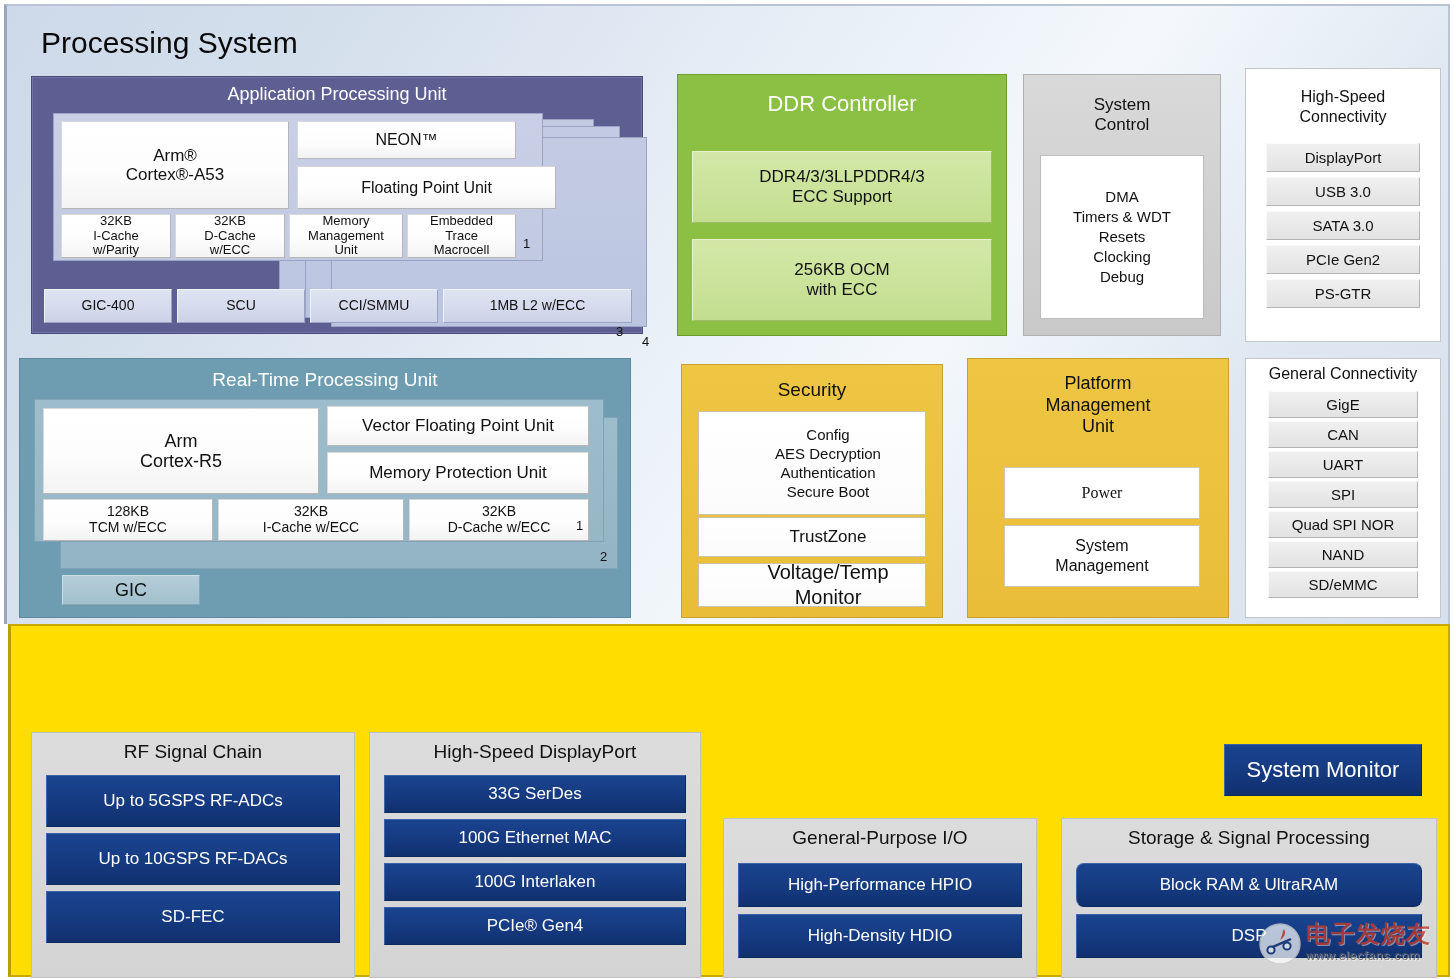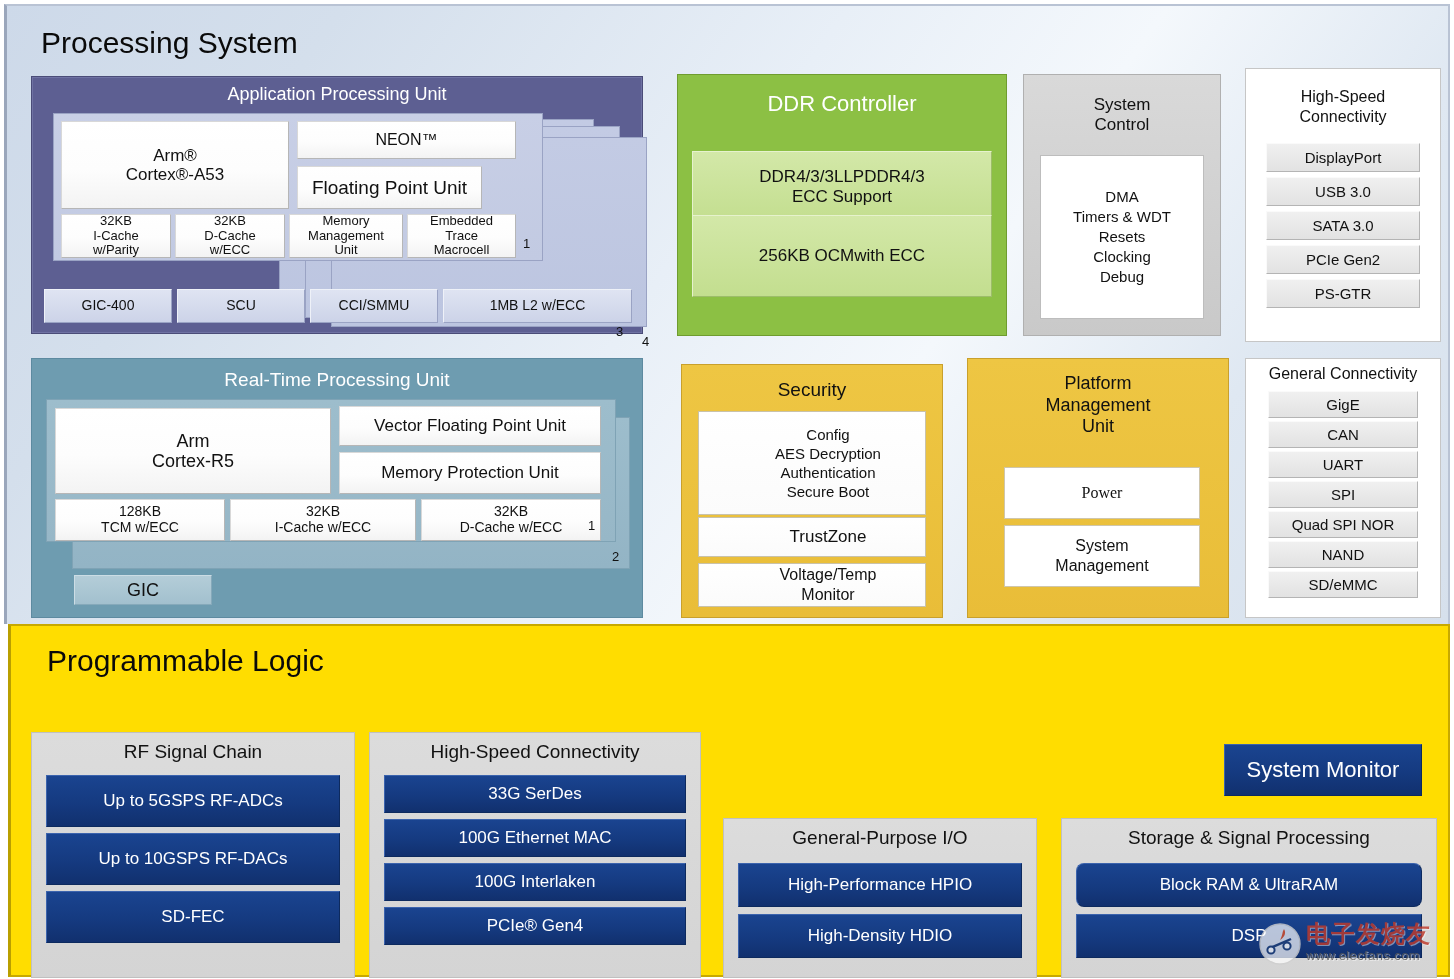--- a/index.html
+++ b/index.html
@@ -74,21 +74,21 @@
     display:flex; gap:5px;
   }
   .apu-bot .chip {
     background: linear-gradient(180deg,#dfe4f2 0%,#ccd3e8 100%);
     border:1px solid #9aa3c4; border-top-color:#eef1f8; border-left-color:#eef1f8;
     font-size: 14px;
   }
 
   
   .rpu {
-    left: 24px; top: 352px; width: 612px; height: 260px;
+    left: 12px; top: 352px; width: 612px; height: 260px;
     background: #6e9cb0;
     border: 1px solid #5d8aa0;
     padding-left: 12px;
   }
   .rpu-title {
     position:absolute; left:0; right:0; top:10px;
     color:#fff; font-size:19px; text-align:center;
   }
   .rpu-ghost {
     position: absolute;
@@ -268,21 +268,21 @@
       <div class="core-num" style="left:538px;top:212px;">2</div>
       <div class="core-num" style="left:564px;top:222px;">3</div>
       <div class="core-num" style="left:590px;top:233px;">4</div>
 
       <div class="core-main">
         <div class="chip" style="position:absolute;left:7px;top:7px;width:228px;height:88px;font-size:17px;flex-direction:column;">
           <span>Arm®</span>
           <span>Cortex®-A53</span>
         </div>
         <div class="chip" style="position:absolute;left:243px;top:7px;width:219px;height:38px;font-size:16px;">NEON™</div>
-        <div class="chip" style="position:absolute;left:243px;top:52px;width:185px;height:43px;font-size:19px;text-align:center;">Floating Point Unit</div>
+        <div class="chip" style="position:absolute;left:243px;top:52px;width:259px;height:43px;font-size:16px;text-align:center;">Floating Point Unit</div>
 
         <div class="chip" style="position:absolute;left:7px;top:100px;width:110px;height:44px;font-size:13px;flex-direction:column;">
           <span>32KB</span>
           <span>I-Cache</span>
           <span>w/Parity</span>
         </div>
         <div class="chip" style="position:absolute;left:121px;top:100px;width:110px;height:44px;font-size:13px;flex-direction:column;">
           <span>32KB</span>
           <span>D-Cache</span>
           <span>w/ECC</span>
@@ -339,21 +339,21 @@
 
       <div class="rpu-gic">GIC</div>
     </div>
 
     <div class="blk ddr">
       <div class="ddr-title">DDR Controller</div>
       <div class="ddr-chip" style="top:76px;height:72px;flex-direction:column;">
         <span>DDR4/3/3LLPDDR4/3</span>
         <span>ECC Support</span>
       </div>
-      <div class="ddr-chip" style="top:140px;height:82px;flex-direction:row;">
+      <div class="ddr-chip" style="top:164px;height:82px;flex-direction:column;">
         <span>256KB OCM</span>
         <span>with ECC</span>
       </div>
     </div>
 
     <div class="blk sysctl">
       <div class="sysctl-title">
         <div>System</div>
         <div>Control</div>
       </div>
@@ -399,54 +399,53 @@
       <div class="sec-title">Security</div>
       <div class="sec-chip" style="top:46px;height:104px;">
         <div>
           <div>Config</div>
           <div>AES Decryption</div>
           <div>Authentication</div>
           <div>Secure Boot</div>
         </div>
       </div>
       <div class="sec-chip" style="top:152px;height:40px;font-size:17px;">TrustZone</div>
-      <div class="sec-chip" style="top:198px;height:44px;flex-direction:column;font-size:16px;">
+      <div class="sec-chip" style="top:198px;height:44px;flex-direction:column;font-size:20px;">
         <span>Voltage/Temp</span>
         <span>Monitor</span>
       </div>
     </div>
 
     <div class="blk pmu">
       <div class="pmu-title">
         <div>Platform</div>
         <div>Management</div>
         <div>Unit</div>
       </div>
       <div class="pmu-chip" style="top:108px;height:52px;font-family:Liberation Serif, serif;">Power</div>
       <div class="pmu-chip" style="top:166px;height:62px;flex-direction:column;">
         <span>System</span>
         <span>Management</span>
       </div>
     </div>
   </div>
 
   <div class="pl-shell">
-    <div class="pl-title">Programmable Logic</div>
 
     <div class="pl-group" style="left:20px;top:106px;width:324px;height:246px;">
       <div class="pl-group-title">RF Signal Chain</div>
       <div class="pl-items">
         <div class="pl-bar" style="height:52px;">Up to 5GSPS RF-ADCs</div>
         <div class="pl-bar" style="height:52px;">Up to 10GSPS RF-DACs</div>
         <div class="pl-bar" style="height:52px;">SD-FEC</div>
       </div>
     </div>
 
     <div class="pl-group" style="left:358px;top:106px;width:332px;height:246px;">
-      <div class="pl-group-title">High-Speed Connectivity</div>
+      <div class="pl-group-title">High-Speed DisplayPort</div>
       <div class="pl-items" style="gap:6px;">
         <div class="pl-bar" style="height:38px;">33G SerDes</div>
         <div class="pl-bar" style="height:38px;">100G Ethernet MAC</div>
         <div class="pl-bar" style="height:38px;">100G Interlaken</div>
         <div class="pl-bar" style="height:38px;">PCIe® Gen4</div>
       </div>
     </div>
 
     <div class="pl-group" style="left:712px;top:192px;width:314px;height:160px;">
       <div class="pl-group-title">General-Purpose I/O</div>

